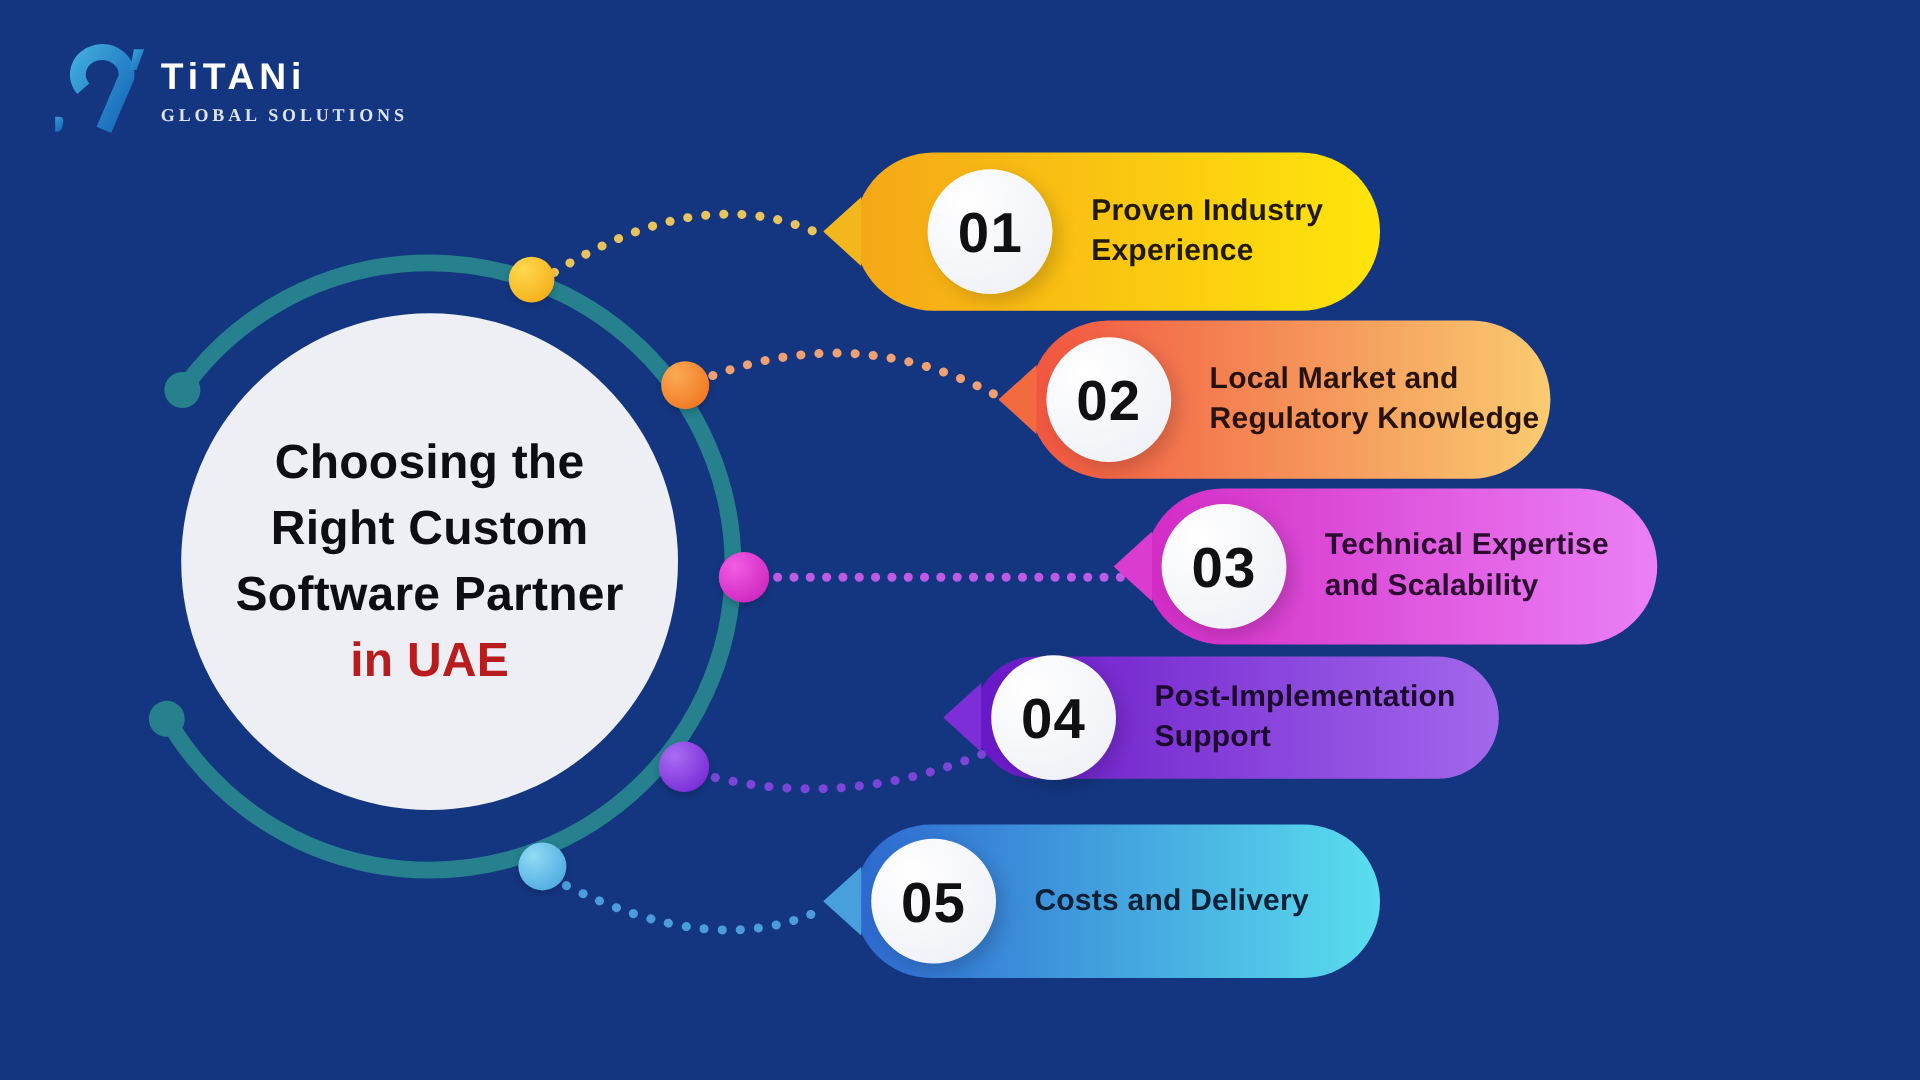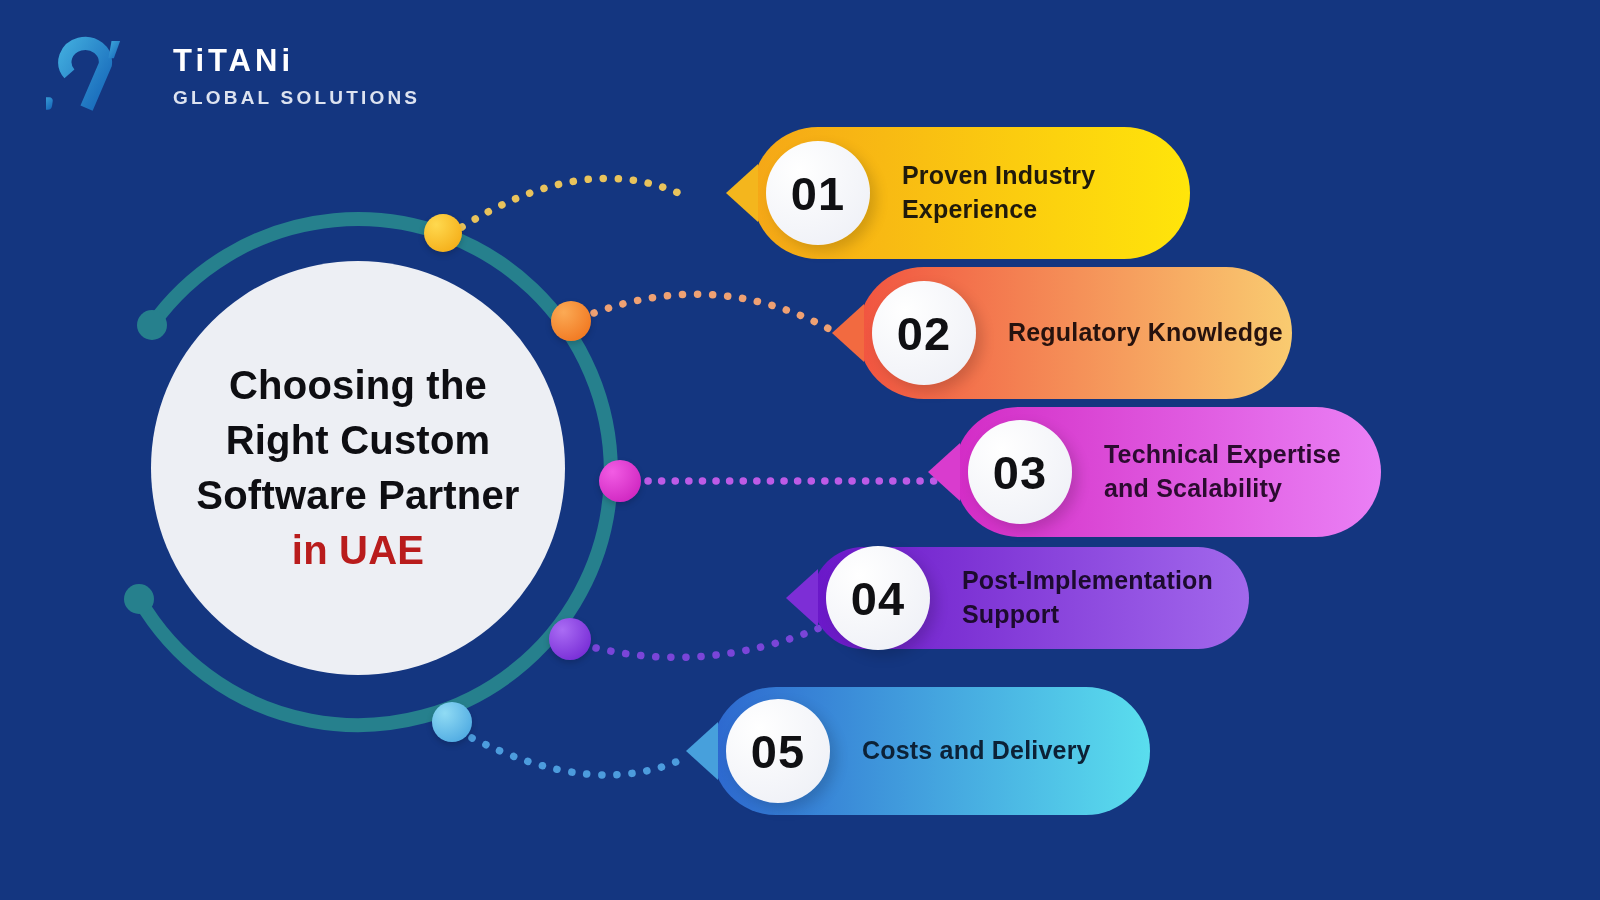--- a/index.html
+++ b/index.html
@@ -3,25 +3,25 @@
 <meta charset="utf-8">
 <style>
   html,body{margin:0;padding:0;}
   body{font-family:"Liberation Sans",sans-serif;}
   .canvas{position:relative;width:1600px;height:900px;overflow:hidden;background:#143680;}
 
   
   .overlay{position:absolute;left:0;top:0;z-index:1;}
 
   
-  .logo{position:absolute;left:46px;top:36px;display:flex;align-items:center;z-index:4;gap:39px;}
+  .logo{position:absolute;left:46px;top:36px;display:flex;align-items:center;z-index:4;}
   .logo-mark{width:78px;height:82px;}
   .logo-text{margin-left:10px;color:#ffffff;}
   .logo-brand{font-size:31px;font-weight:700;letter-spacing:4px;line-height:1.05;}
-  .logo-tagline{font-size:19px;font-weight:600;letter-spacing:3.2px;color:#dde3f0;margin-top:9px;}
+  .logo-tagline{font-size:15px;font-weight:600;letter-spacing:3.2px;color:#dde3f0;margin-top:9px;font-family:Liberation Serif, serif;}
 
   
   .center-circle{position:absolute;left:151px;top:261px;width:414px;height:414px;border-radius:50%;
     background:#edeff4;display:flex;flex-direction:column;align-items:center;justify-content:center;
     z-index:2;text-align:center;}
   .center-circle .line{font-size:40px;font-weight:700;color:#0e0e12;line-height:1.38;letter-spacing:.2px;}
 
   
   .ring-dot{position:absolute;border-radius:50%;z-index:2;
     background:radial-gradient(circle at 32% 28%, var(--dot-light), var(--dot-dark));
@@ -38,21 +38,21 @@
   .pill .tail{position:absolute;left:-26px;top:50%;transform:translateY(-50%);width:32px;height:58px;
     background:var(--tail);clip-path:polygon(0 50%,100% 0,100% 100%);}
   .pill .num-circle{position:relative;width:104px;height:104px;border-radius:50%;flex:0 0 auto;
     background:radial-gradient(circle at 32% 28%,#ffffff,#eceef5);
     display:flex;align-items:center;justify-content:center;
     box-shadow:6px 6px 14px rgba(0,0,0,.16);}
   .pill .num{font-size:47px;font-weight:700;color:#101013;letter-spacing:1px;}
   .pill .label{margin-left:32px;color:var(--text);font-size:25px;font-weight:700;line-height:1.35;letter-spacing:.2px;}
   .pill .label span{display:block;}
 
-  .p0{left:752px;top:127px;width:438px;height:132px;border-radius:66px;}
+  .p0{left:712px;top:127px;width:438px;height:132px;border-radius:66px;justify-content:center;}
   .p1{left:858px;top:267px;width:434px;height:132px;border-radius:66px;}
   .p2{left:954px;top:407px;width:427px;height:130px;border-radius:65px;}
   .p3{left:812px;top:547px;width:437px;height:102px;border-radius:65px;}
   .p4{left:712px;top:687px;width:438px;height:128px;border-radius:64px;}
 </style>
 </head>
 <body>
 
 <div class="canvas" style="background: rgb(20, 54, 128);">
 
@@ -109,20 +109,21 @@
       <span>Experience</span>
     </div>
   </div>
 
   <div class="pill p1" style="--start: #f15440; --end: #f9cb70; --tail: #f26a40; --text: #26120e; --connector: #efa173; --dot-light: #fbaa55; --dot-dark: #ef6d15;">
     <div class="tail"></div>
     <div class="num-circle">
       <span class="num">02</span>
     </div>
     <div class="label">
+      <span>Local Market and</span>
       <span>Regulatory Knowledge</span>
     </div>
   </div>
 
   <div class="pill p2" style="--start: #d32cc6; --end: #ea80f5; --tail: #d93cce; --text: #2c0b30; --connector: #bd5be6; --dot-light: #f25ce4; --dot-dark: #c71ab8;">
     <div class="tail"></div>
     <div class="num-circle">
       <span class="num">03</span>
     </div>
     <div class="label">

